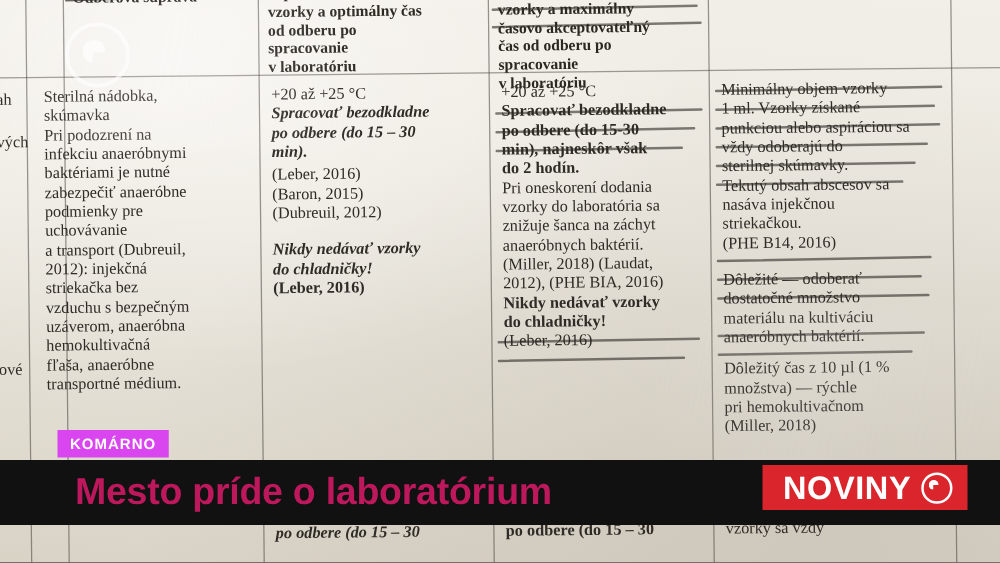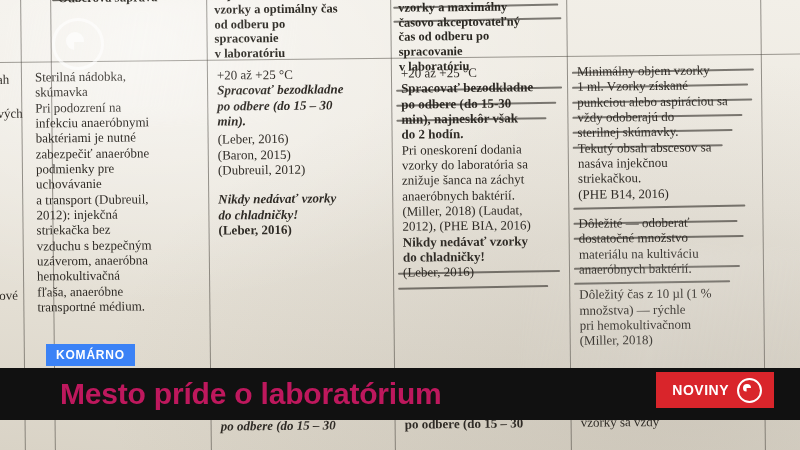--- a/index.html
+++ b/index.html
@@ -126,21 +126,21 @@
     position: absolute;
     left: 0;
     bottom: 0;
     width: 100%;
     height: 106px;
   }
   .loc-tag {
     position: absolute;
     left: 46px;
     top: 0;
-    background: #3b82f6;
+    background: #d946ef;
     color: #fff;
     font-family: "Liberation Sans", sans-serif;
     font-size: 12px;
     font-weight: bold;
     letter-spacing: .8px;
     padding: 4px 10px 4px 10px;
     text-align: right;
   }
   .headline-bar {
     position: absolute;
@@ -169,21 +169,21 @@
     align-items: center;
     gap: 8px;
     background: #d9252b;
     padding: 6px 12px 6px 16px;
     height: 36px;
     box-sizing: border-box;
   }
   .brand-text {
     color: #fff;
     font-family: "Liberation Sans", sans-serif;
-    font-size: 14px;
+    font-size: 26px;
     font-weight: bold;
     letter-spacing: .5px;
   }
   .brand-mark {
     position: relative;
     width: 21px;
     height: 21px;
     border-radius: 50%;
     border: 2.5px solid #fff;
   }

